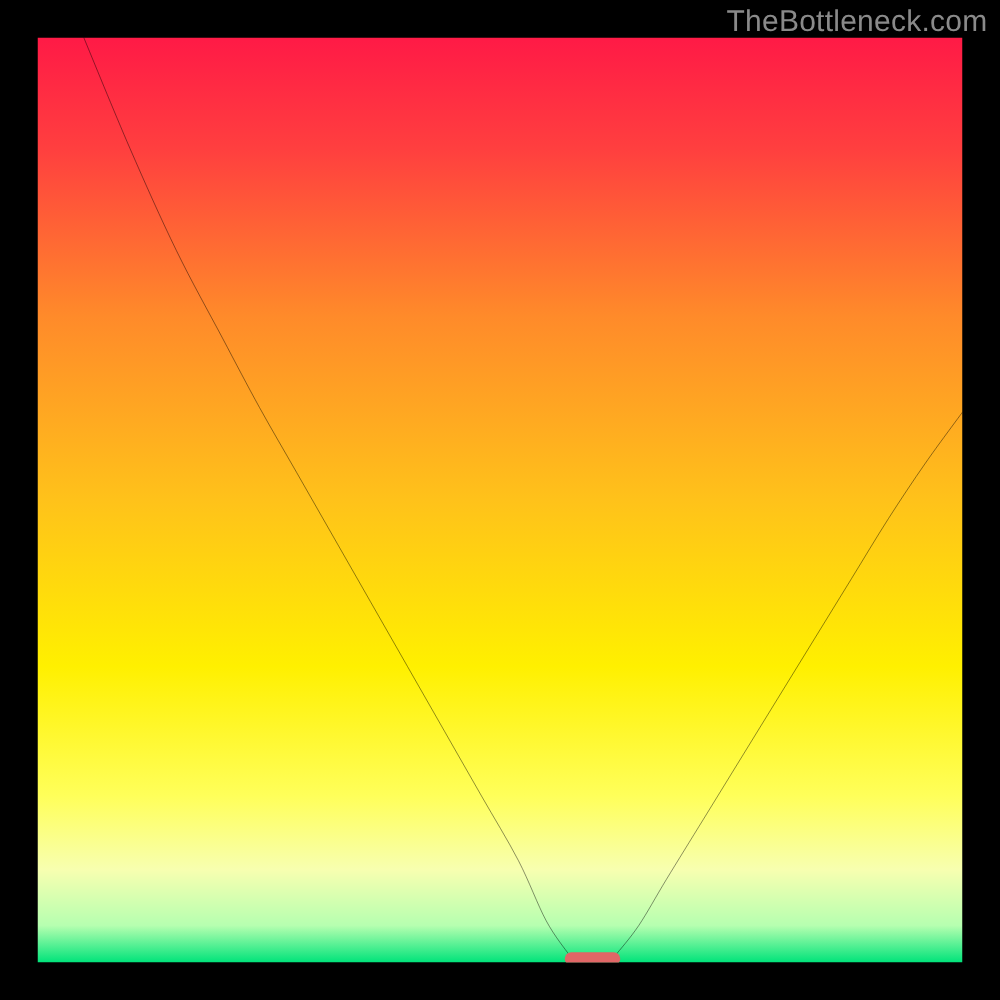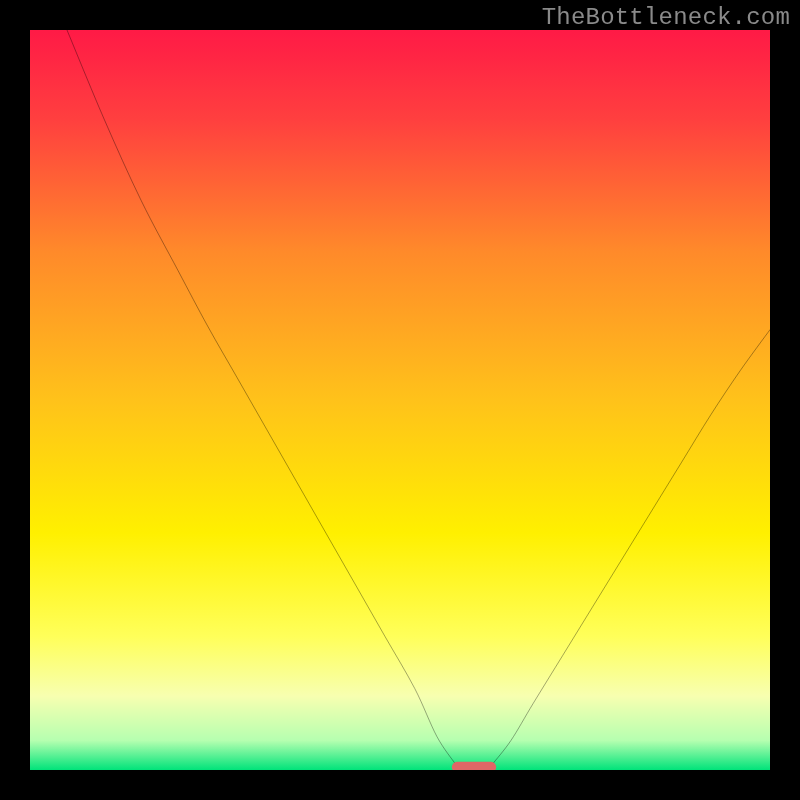--- a/index.html
+++ b/index.html
@@ -13,21 +13,21 @@
   .frame {
     position: relative;
     width: 800px;
     height: 800px;
     background: #000;
   }
   .watermark {
     position: absolute;
     top: 4px;
     right: 10px;
-    font-family: Liberation Mono, monospace;
+    font-family: Liberation Sans, sans-serif;
     font-size: 24px;
     color: #8a8a8a;
     letter-spacing: 0.2px;
     z-index: 10;
   }
   svg.plot {
     position: absolute;
     left: 30px;
     top: 30px;
     width: 740px;

